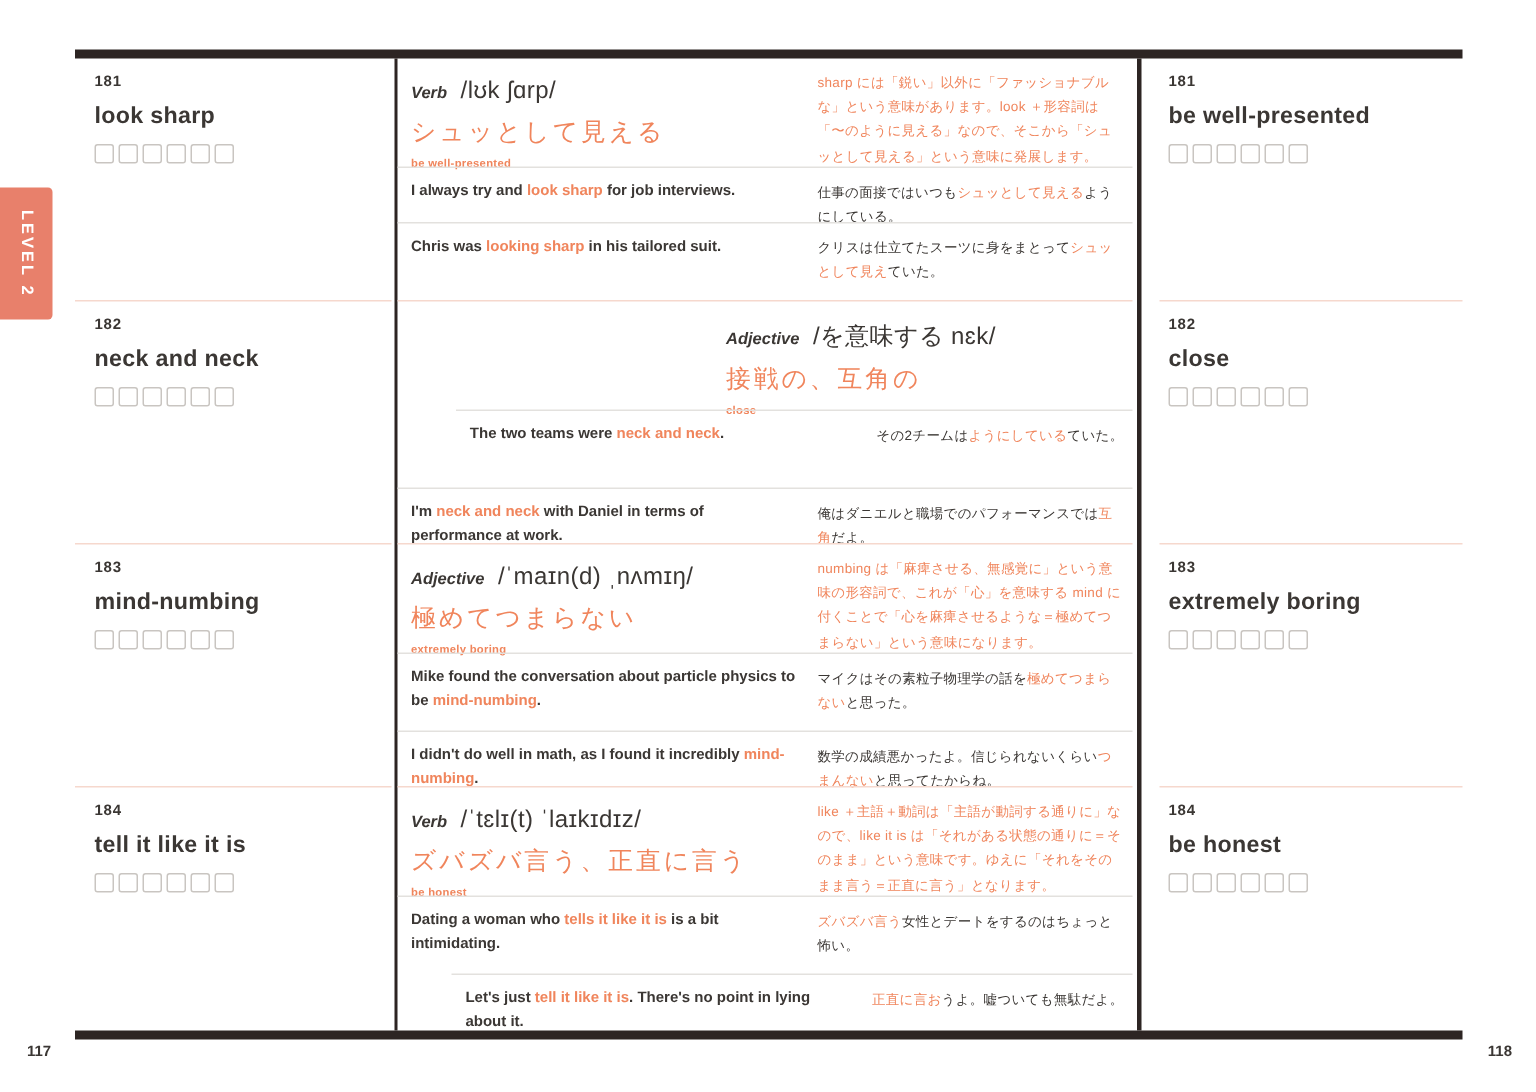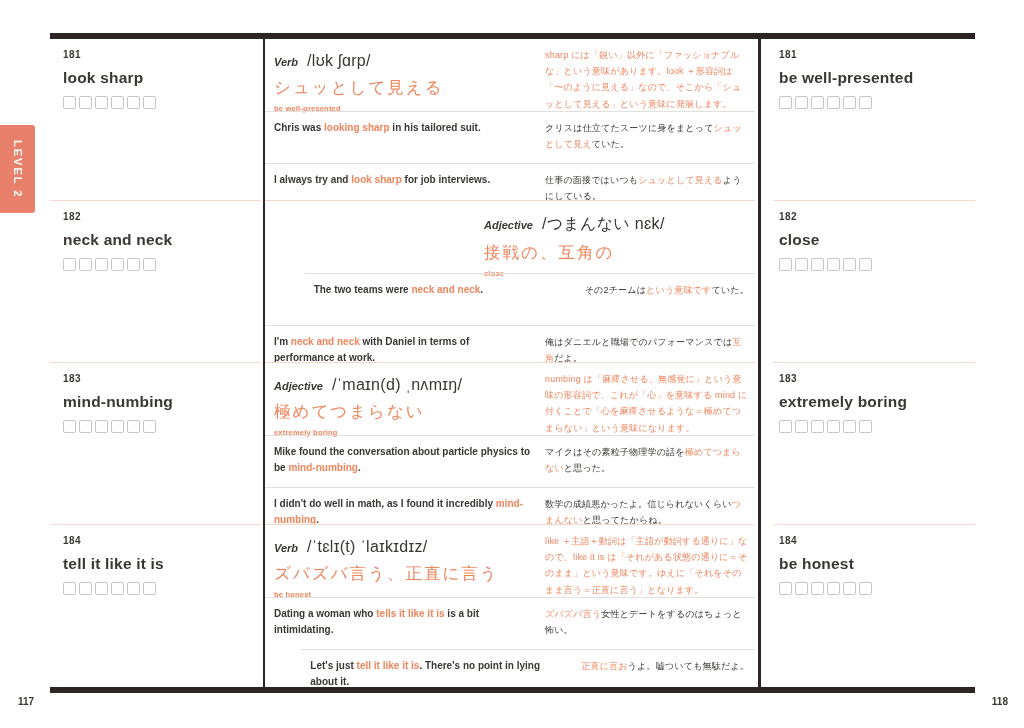--- a/index.html
+++ b/index.html
@@ -140,44 +140,44 @@
       <div class="mh-left">
         <div class="pos-line">
           <span class="pos">Verb</span>
           <span class="ipa">/lʊk ʃɑrp/</span>
         </div>
         <div class="meaning">シュッとして見える</div>
         <div class="syn-small">be well-presented</div>
       </div>
       <div class="mh-right">sharp には「鋭い」以外に「ファッショナブルな」という意味があります。look ＋形容詞は「〜のように見える」なので、そこから「シュッとして見える」という意味に発展します。</div>
     </div>
+    <div class="ex ex2">
+      <div class="ex-en"><span>I always try and </span><span class="hl">look sharp</span><span> for job interviews.</span></div>
+      <div class="ex-ja"><span>仕事の面接ではいつも</span><span class="hl">シュッとして見える</span><span>ようにしている。</span></div>
+    </div>
     <div class="ex ex1">
       <div class="ex-en"><span>Chris was </span><span class="hl">looking sharp</span><span> in his tailored suit.</span></div>
       <div class="ex-ja"><span>クリスは仕立てたスーツに身をまとって</span><span class="hl">シュッとして見え</span><span>ていた。</span></div>
     </div>
-    <div class="ex ex2">
-      <div class="ex-en"><span>I always try and </span><span class="hl">look sharp</span><span> for job interviews.</span></div>
-      <div class="ex-ja"><span>仕事の面接ではいつも</span><span class="hl">シュッとして見える</span><span>ようにしている。</span></div>
-    </div>
   </div>
 
   <div class="cell mid-cell">
     <div class="mid-head">
       <div class="mh-left">
         <div class="pos-line">
           <span class="pos">Adjective</span>
-          <span class="ipa">/つまんない nɛk/</span>
+          <span class="ipa">/を意味する nɛk/</span>
         </div>
         <div class="meaning">接戦の、互角の</div>
         <div class="syn-small">close</div>
       </div>
     </div>
     <div class="ex ex1">
       <div class="ex-en"><span>The two teams were </span><span class="hl">neck and neck</span><span>.</span></div>
-      <div class="ex-ja"><span>その2チームは</span><span class="hl">という意味です</span><span>ていた。</span></div>
+      <div class="ex-ja"><span>その2チームは</span><span class="hl">ようにしている</span><span>ていた。</span></div>
     </div>
     <div class="ex ex2">
       <div class="ex-en"><span>I'm </span><span class="hl">neck and neck</span><span> with Daniel in terms of performance at work.</span></div>
       <div class="ex-ja"><span>俺はダニエルと職場でのパフォーマンスでは</span><span class="hl">互角</span><span>だよ。</span></div>
     </div>
   </div>
 
   <div class="cell mid-cell">
     <div class="mid-head">
       <div class="mh-left">

